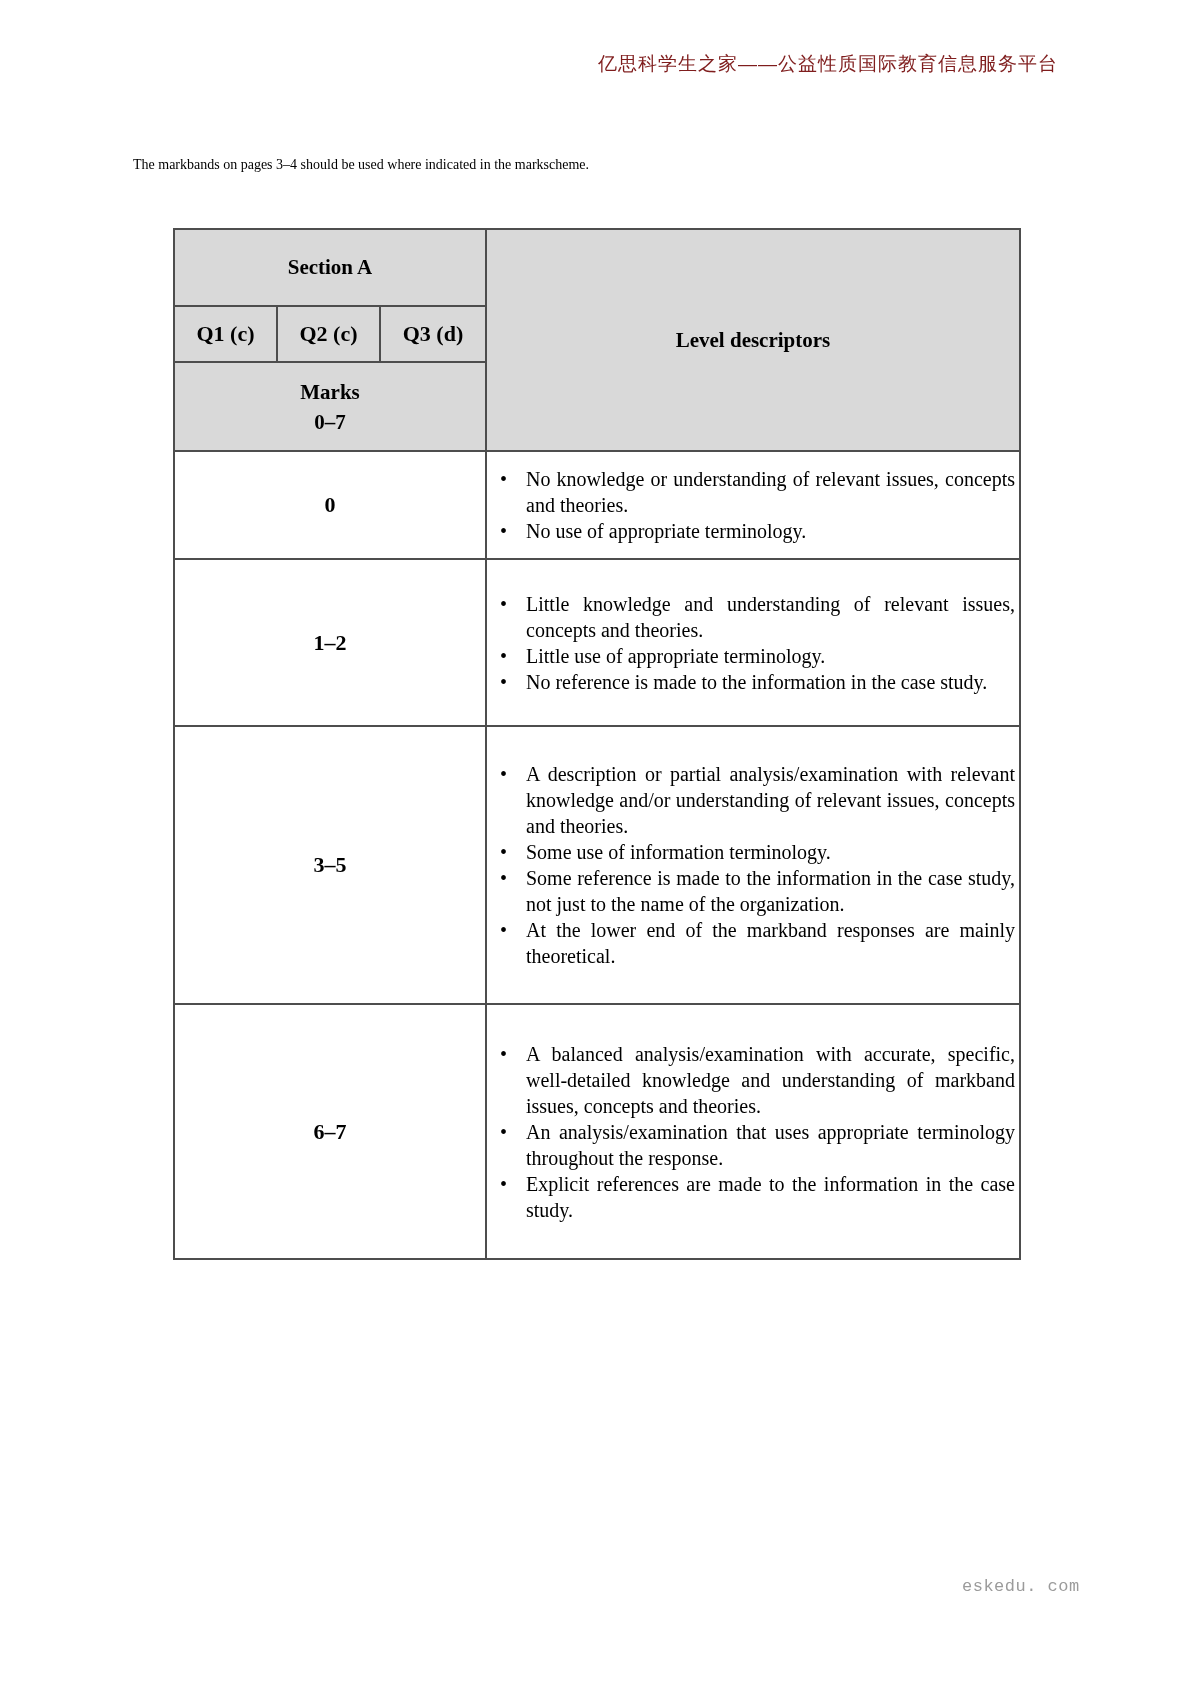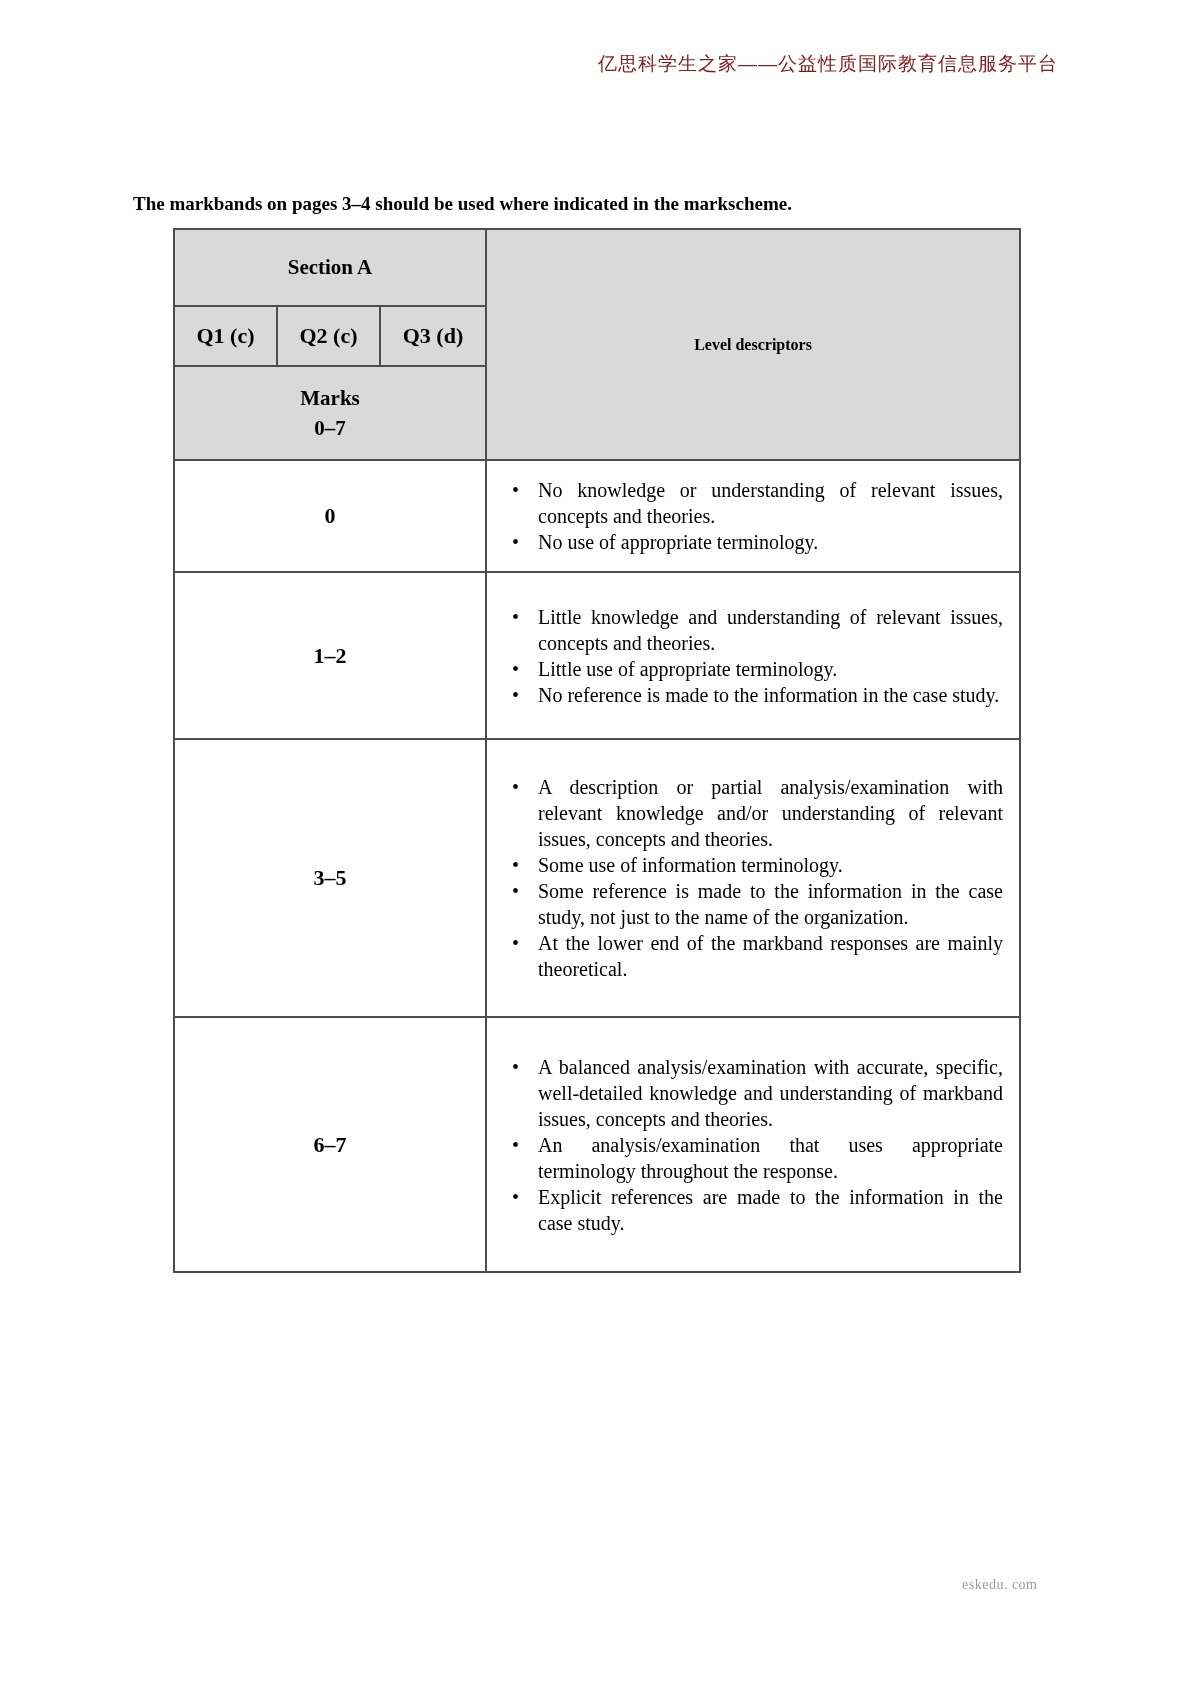--- a/index.html
+++ b/index.html
@@ -17,46 +17,45 @@
     top: 51px; left: 598px;
     font-family: "Liberation Sans", "DejaVu Sans", sans-serif;
     font-size: 19px;
     letter-spacing: 1px;
     color: #7f1d1d;
     white-space: nowrap;
   }
   .doc-title {
     position: absolute;
     top: 157px; left: 133px;
-    font-size: 19px;
-    font-weight: 700;
+    font-size: 14px;
+    font-weight: 400;
     white-space: nowrap;
-    margin-top: 36px;
   }
   table.markbands {
     position: absolute;
     left: 173px; top: 228px;
     width: 846px;
     border-collapse: collapse;
     table-layout: fixed;
   }
   table.markbands td {
     border: 2px solid #4d4d4d;
-    padding: 16px;
+    padding: 4px;
   }
   .hdr {
     background: #d9d9d9;
     font-weight: 700;
     text-align: center;
     vertical-align: middle;
     font-size: 21px;
   }
   .cell-q { font-size: 22px; }
   .marks-hdr-line { line-height: 30px; text-align: center; }
-  .level-hdr { font-size: 16px; }
+  .level-hdr { font-size: 21px; }
   .marks-cell {
     text-align: center;
     vertical-align: middle;
     font-weight: 700;
     font-size: 22px;
     background: #ffffff;
   }
   .desc-cell {
     vertical-align: middle;
     padding: 12px 29px 12px 0;
@@ -72,22 +71,22 @@
   }
   .bullet::before {
     content: "\2022";
     position: absolute;
     left: 9px;
     top: 0;
   }
   .footer-watermark {
     position: absolute;
     top: 1577px; left: 962px;
-    font-family: Liberation Serif, serif;
-    font-size: 14px;
+    font-family: Liberation Mono, monospace;
+    font-size: 17px;
     letter-spacing: 0.5px;
     color: #9b9b9b;
     white-space: nowrap;
   }
 </style>
 </head>
 <body>
 
 <div class="cn-watermark">亿思科学生之家——公益性质国际教育信息服务平台</div>
 

